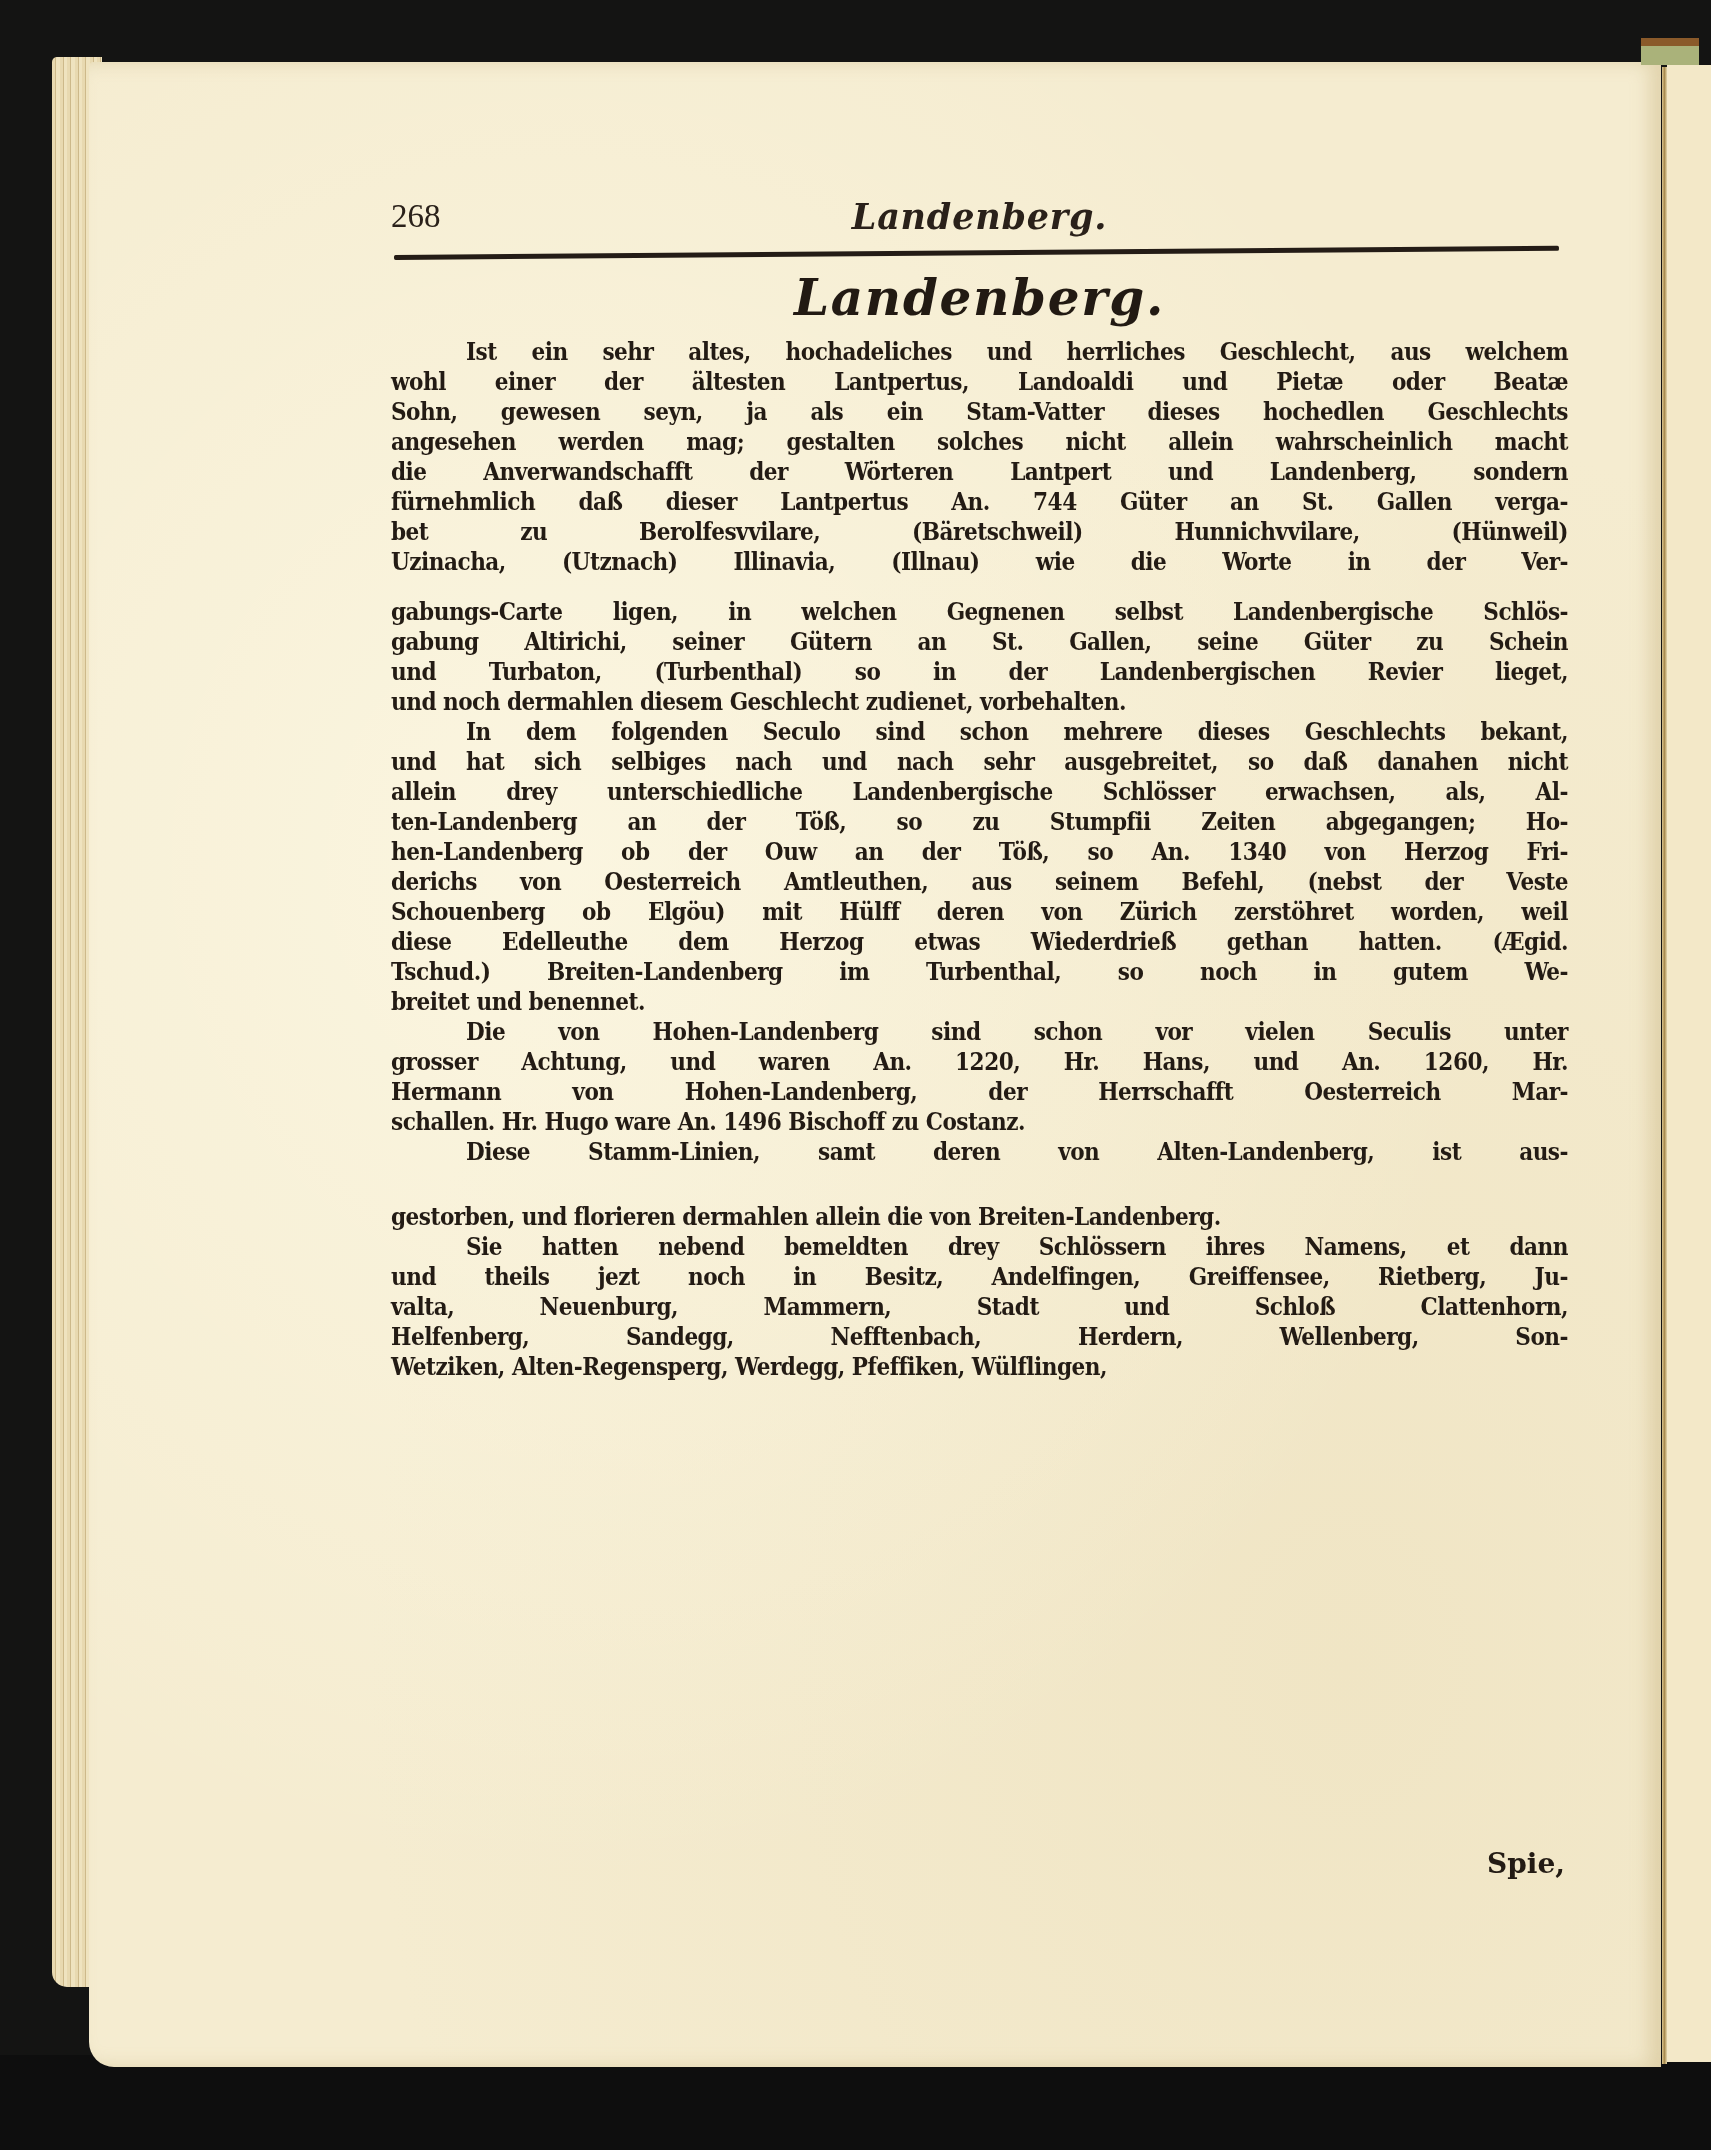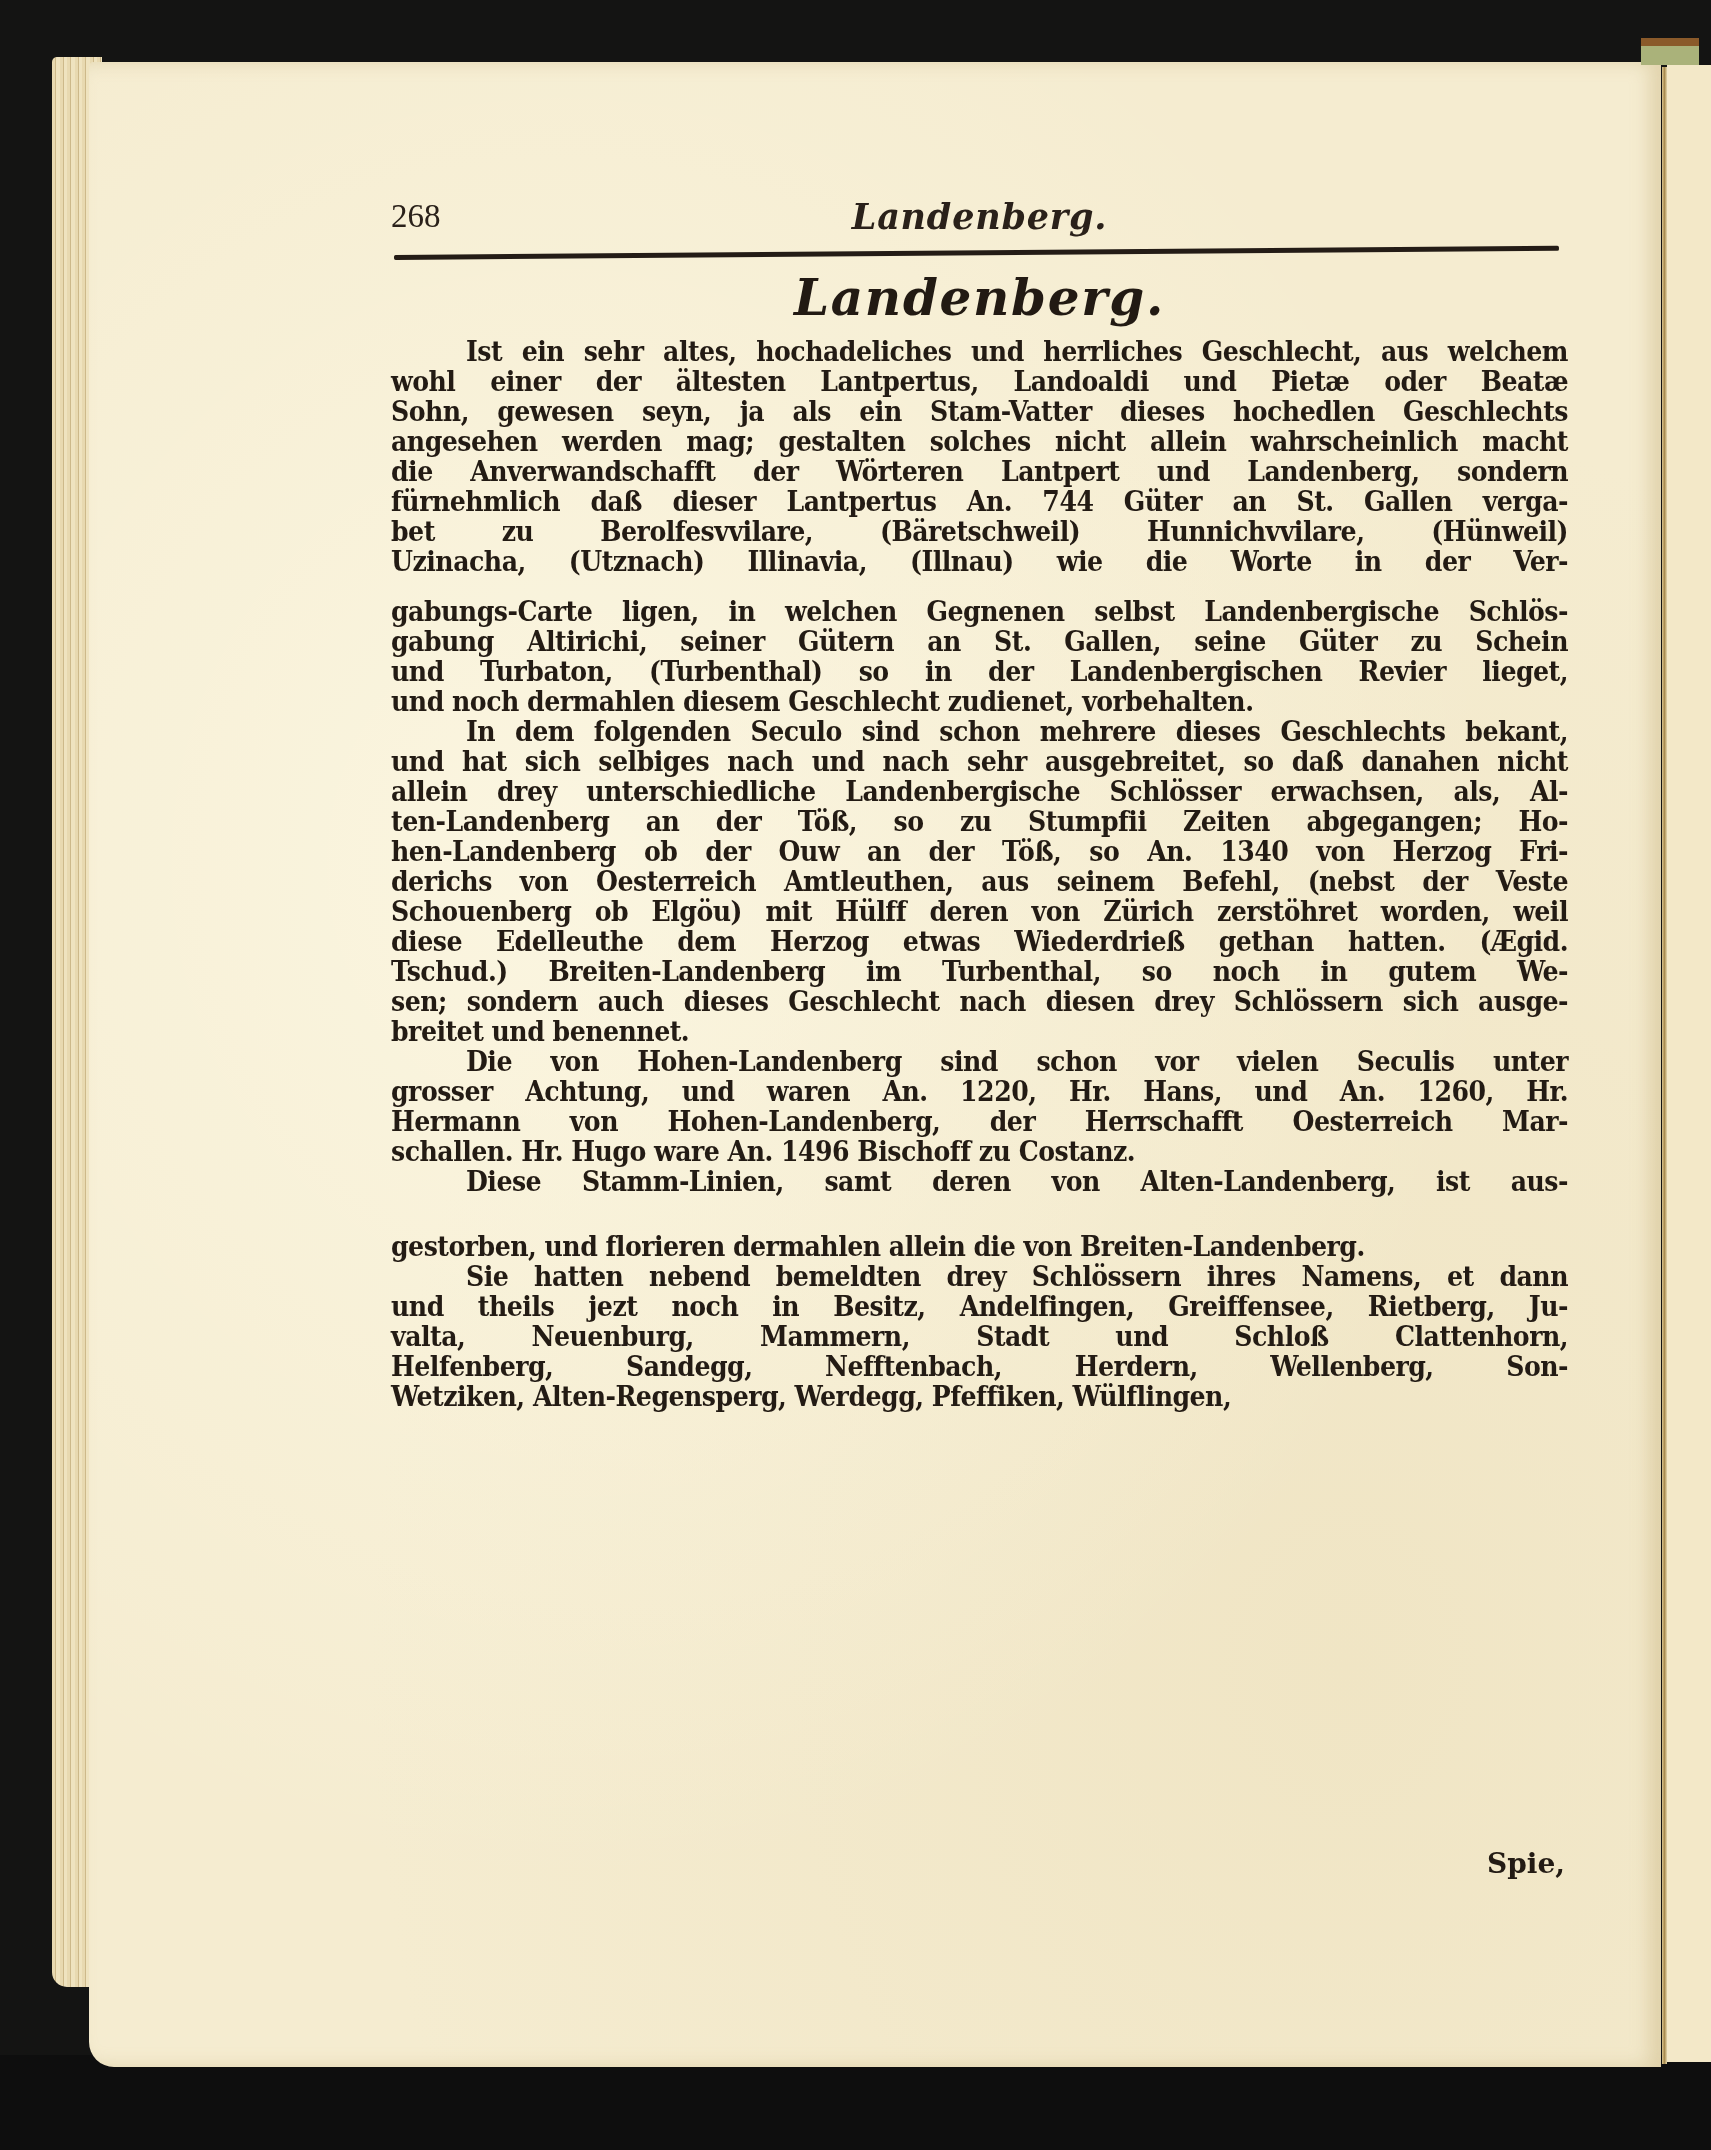--- a/index.html
+++ b/index.html
@@ -55,21 +55,21 @@
     background: #241c16; transform: rotate(-0.45deg); transform-origin: left center;
     border-radius: 1.7px;
   }
   .entry-title {
     position: absolute; left: 391px; width: 1177px; top: 268px; text-align: center;
     font-family: "DejaVu Serif", serif; font-size: 50px; font-weight: bold; font-style: italic;
     color: #221a13; letter-spacing: 1.7px;
   }
   .body-text {
     position: absolute; left: 391px; top: 337px; width: 1177px;
-    font-family: "DejaVu Serif", serif; font-size: 28px; line-height: 30px;
+    font-family: "DejaVu Serif", serif; font-size: 24px; line-height: 30px;
     color: #231b14; font-weight: bold; font-stretch: condensed;
   }
   .line {
     display: block; white-space: nowrap; text-align: justify; text-align-last: justify;
     letter-spacing: -0.5px; transform-origin: left center;
   }
   .line.indent { padding-left: 75px; }
   .line.last { text-align-last: left; }
   .catchword {
     position: absolute; right: 146px; top: 1847px;
@@ -109,21 +109,20 @@
     <span class="line last" style="display: block;">und noch dermahlen diesem Geschlecht zudienet, vorbehalten.</span>
     <span class="line indent" style="display: block;">In dem folgenden Seculo sind schon mehrere dieses Geschlechts bekant,</span>
     <span class="line" style="display: block;">und hat sich selbiges nach und nach sehr ausgebreitet, so daß danahen nicht</span>
     <span class="line" style="display: block;">allein drey unterschiedliche Landenbergische Schlösser erwachsen, als, Al-</span>
     <span class="line" style="display: block;">ten-Landenberg an der Töß, so zu Stumpfii Zeiten abgegangen; Ho-</span>
     <span class="line" style="display: block;">hen-Landenberg ob der Ouw an der Töß, so An. 1340 von Herzog Fri-</span>
     <span class="line" style="display: block;">derichs von Oesterreich Amtleuthen, aus seinem Befehl, (nebst der Veste</span>
     <span class="line" style="display: block;">Schouenberg ob Elgöu) mit Hülff deren von Zürich zerstöhret worden, weil</span>
     <span class="line" style="display: block;">diese Edelleuthe dem Herzog etwas Wiederdrieß gethan hatten. (Ægid.</span>
     <span class="line" style="display: block;">Tschud.) Breiten-Landenberg im Turbenthal, so noch in gutem We-</span>
-    <span class="line" style="display: block;">sen; sondern auch dieses Geschlecht nach diesen drey Schlössern sich ausge-</span>
     <span class="line last" style="display: block;">breitet und benennet.</span>
     <span class="line indent" style="display: block;">Die von Hohen-Landenberg sind schon vor vielen Seculis unter</span>
     <span class="line" style="display: block;">grosser Achtung, und waren An. 1220, Hr. Hans, und An. 1260, Hr.</span>
     <span class="line" style="display: block;">Hermann von Hohen-Landenberg, der Herrschafft Oesterreich Mar-</span>
     <span class="line last" style="display: block;">schallen. Hr. Hugo ware An. 1496 Bischoff zu Costanz.</span>
     <span class="line indent" style="display: block;">Diese Stamm-Linien, samt deren von Alten-Landenberg, ist aus-</span>
     <span class="line last" style="display: block; margin-top: 35px;">gestorben, und florieren dermahlen allein die von Breiten-Landenberg.</span>
     <span class="line indent" style="display: block;">Sie hatten nebend bemeldten drey Schlössern ihres Namens, et dann</span>
     <span class="line" style="display: block;">und theils jezt noch in Besitz, Andelfingen, Greiffensee, Rietberg, Ju-</span>
     <span class="line" style="display: block;">valta, Neuenburg, Mammern, Stadt und Schloß Clattenhorn,</span>

